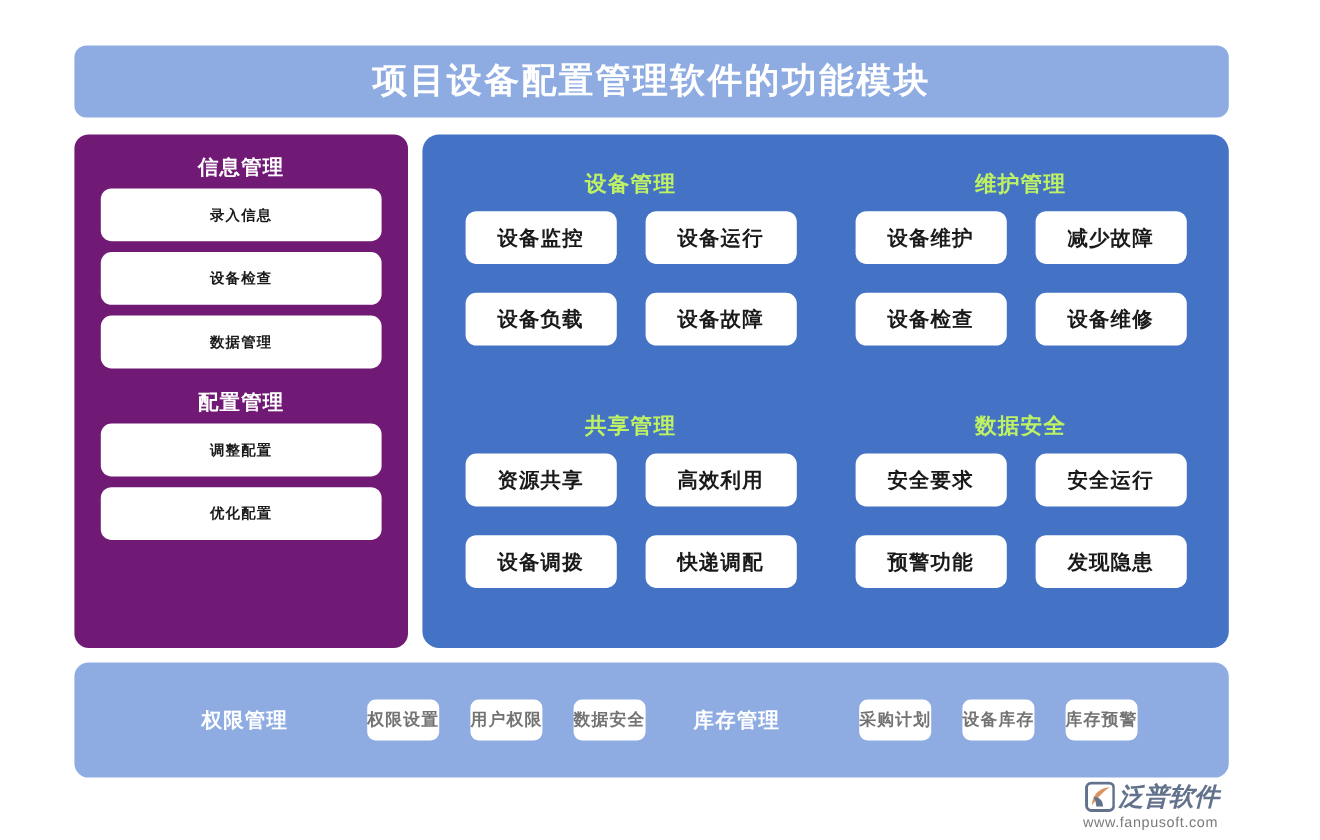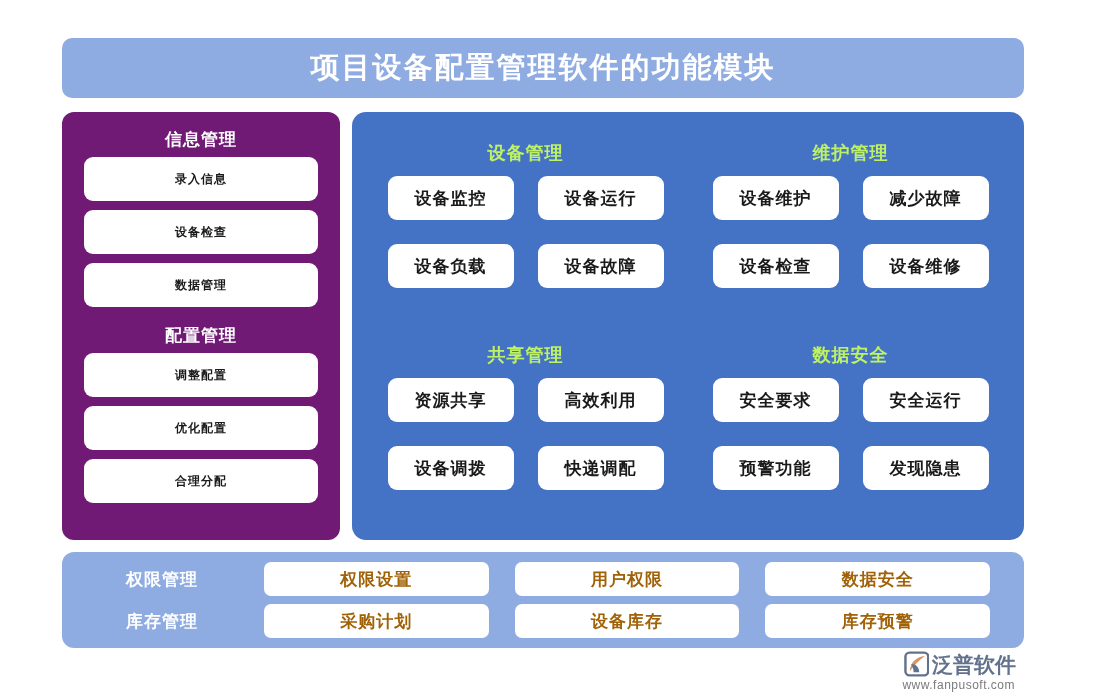--- a/index.html
+++ b/index.html
@@ -134,21 +134,21 @@
   .bottom-panel {
     position: absolute;
     left: 62px;
     top: 552px;
     width: 962px;
     height: 96px;
     background: #8FACE2;
     border-radius: 12px;
     padding: 10px 34px 10px 24px;
     display: flex;
-    flex-direction: column;
+    flex-direction: row;
     justify-content: center;
     row-gap: 8px;
   }
   .bottom-row {
     display: flex;
     align-items: center;
     column-gap: 26px;
   }
   .row-label {
     width: 152px;
@@ -160,22 +160,22 @@
     letter-spacing: 1px;
   }
   .bottom-card {
     flex: 1 1 0;
     height: 34px;
     background: #ffffff;
     border-radius: 7px;
     display: flex;
     align-items: center;
     justify-content: center;
-    color: #a16207;
-    font-size: 17px;
+    color: #737373;
+    font-size: 14px;
     font-weight: bold;
     letter-spacing: 1px;
   }
 
   
   .watermark {
     position: absolute;
     right: 8px;
     bottom: 8px;
     display: flex;
@@ -188,20 +188,21 @@
     align-items: center;
     column-gap: 3px;
   }
   .wm-mark { width: 26px; height: 26px; display: block; }
   .wm-name {
     color: #5B6B86;
     font-size: 21px;
     font-weight: bold;
     letter-spacing: 0px;
     line-height: 1;
+    font-style: italic;
   }
   .wm-url {
     color: #737373;
     font-size: 12px;
     letter-spacing: 0.5px;
     margin-top: 1px;
     margin-right: 1px;
   }
 </style>
 </head>
@@ -216,21 +217,20 @@
   <div class="sidebar">
 
     <div class="group-heading">信息管理</div>
     <div class="side-card">录入信息</div>
     <div class="side-card">设备检查</div>
     <div class="side-card">数据管理</div>
 
     <div class="group-heading side-group-2">配置管理</div>
     <div class="side-card">调整配置</div>
     <div class="side-card">优化配置</div>
-    <div class="side-card">合理分配</div>
   </div>
 
   <div class="main-panel">
 
     <div class="quadrant">
       <div class="quad-heading">设备管理</div>
       <div class="quad-grid">
         <div class="chip">设备监控</div>
         <div class="chip">设备运行</div>
         <div class="chip">设备负载</div>

